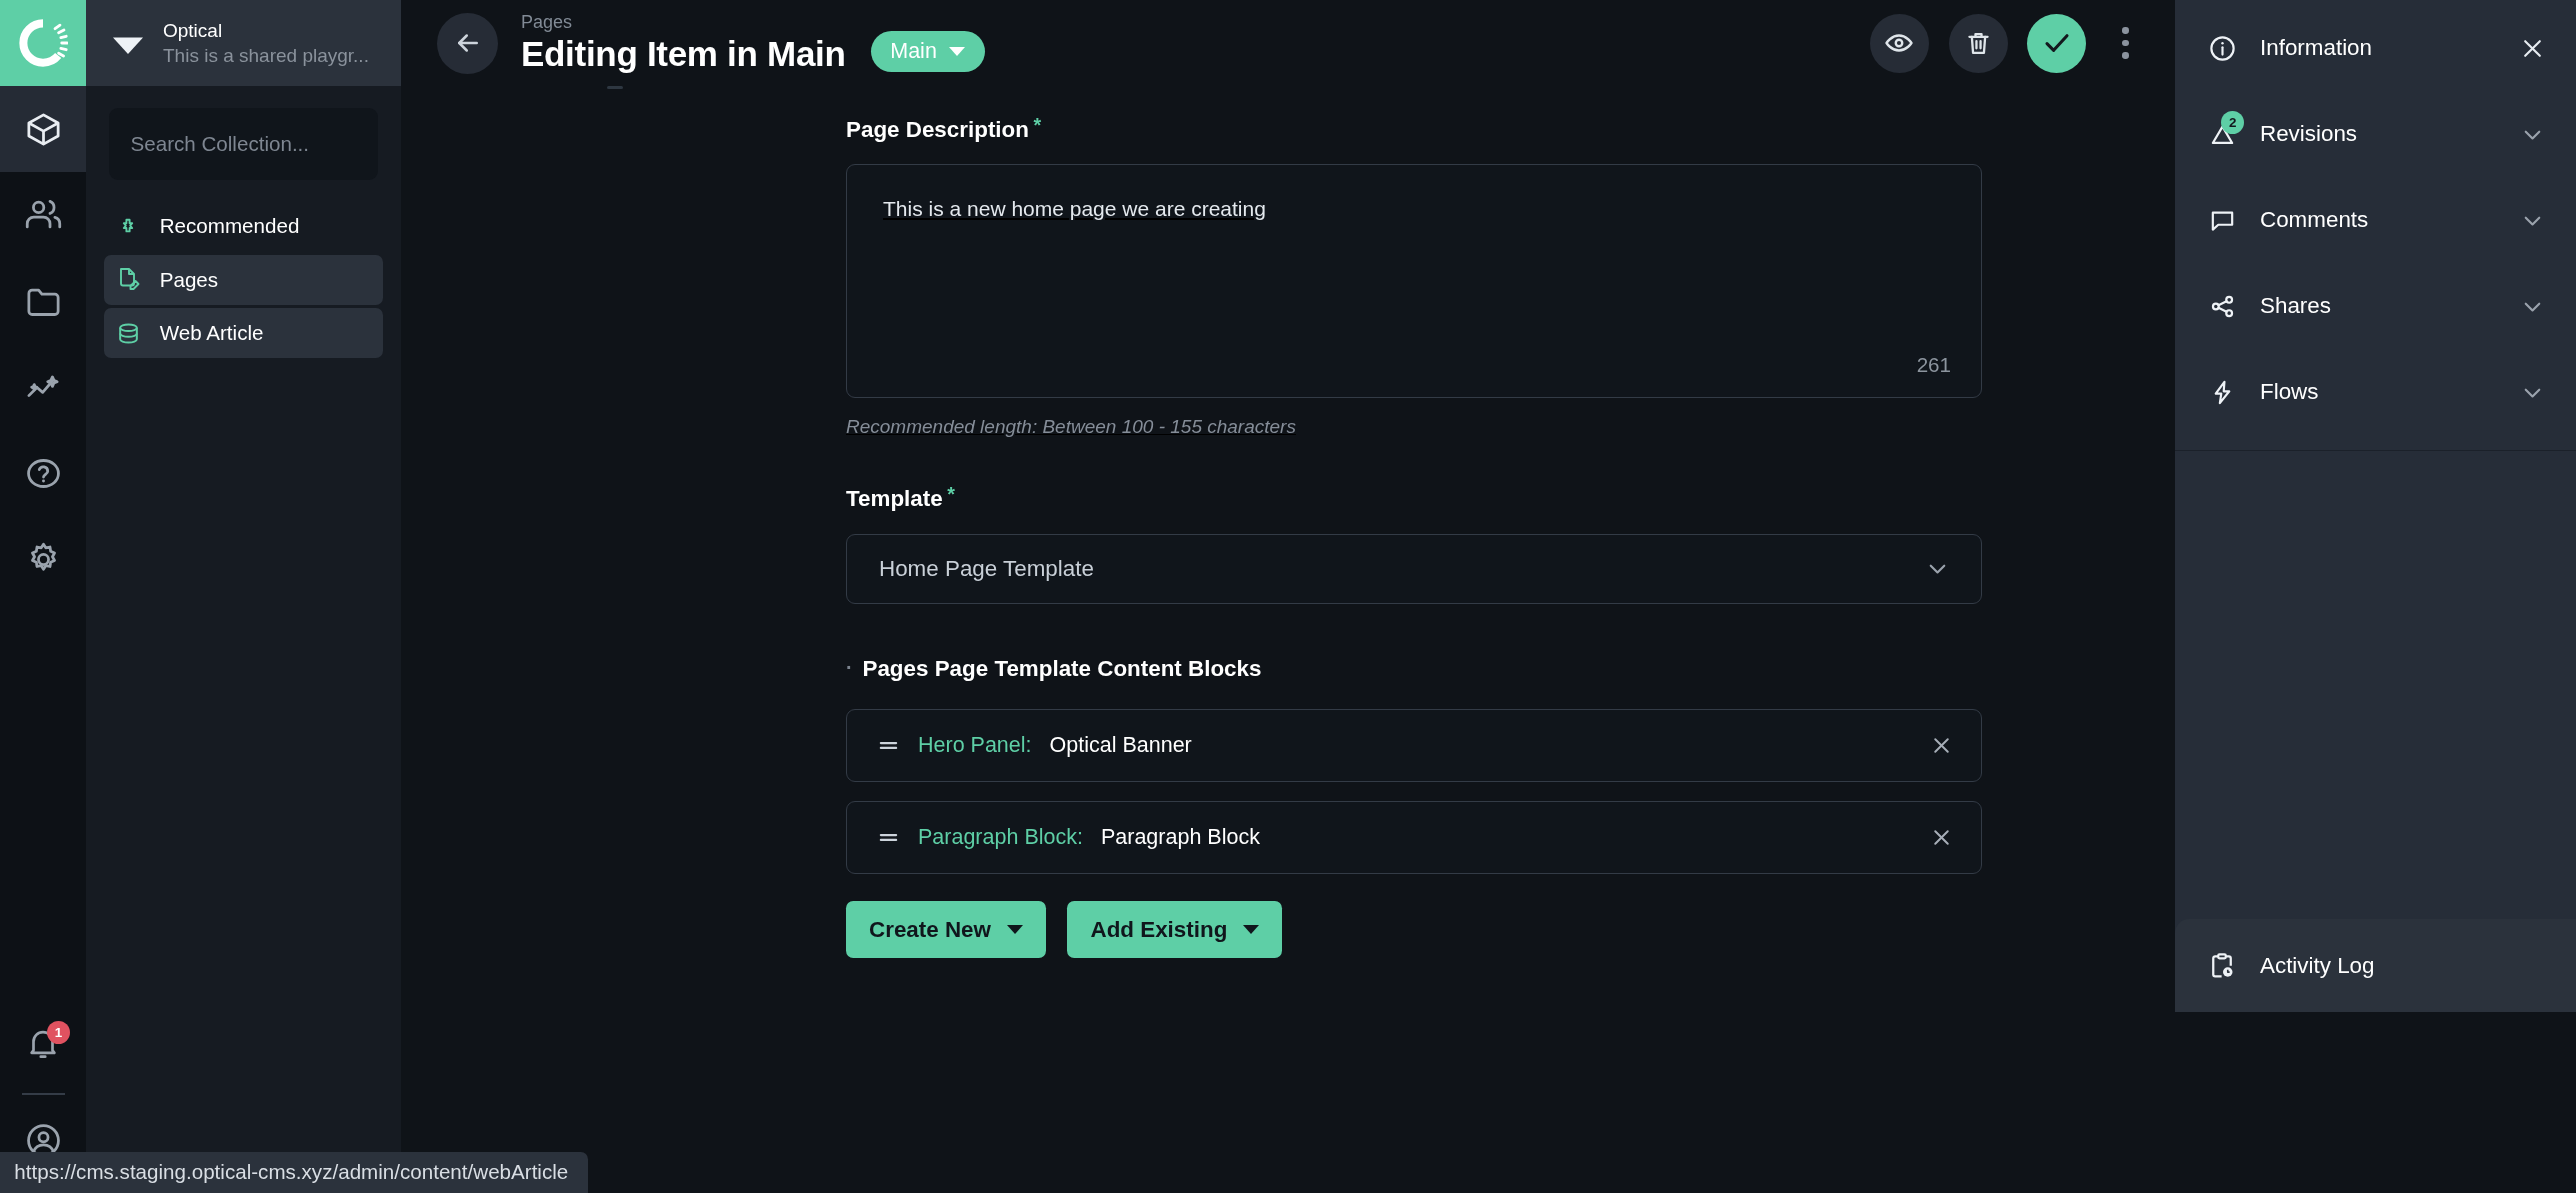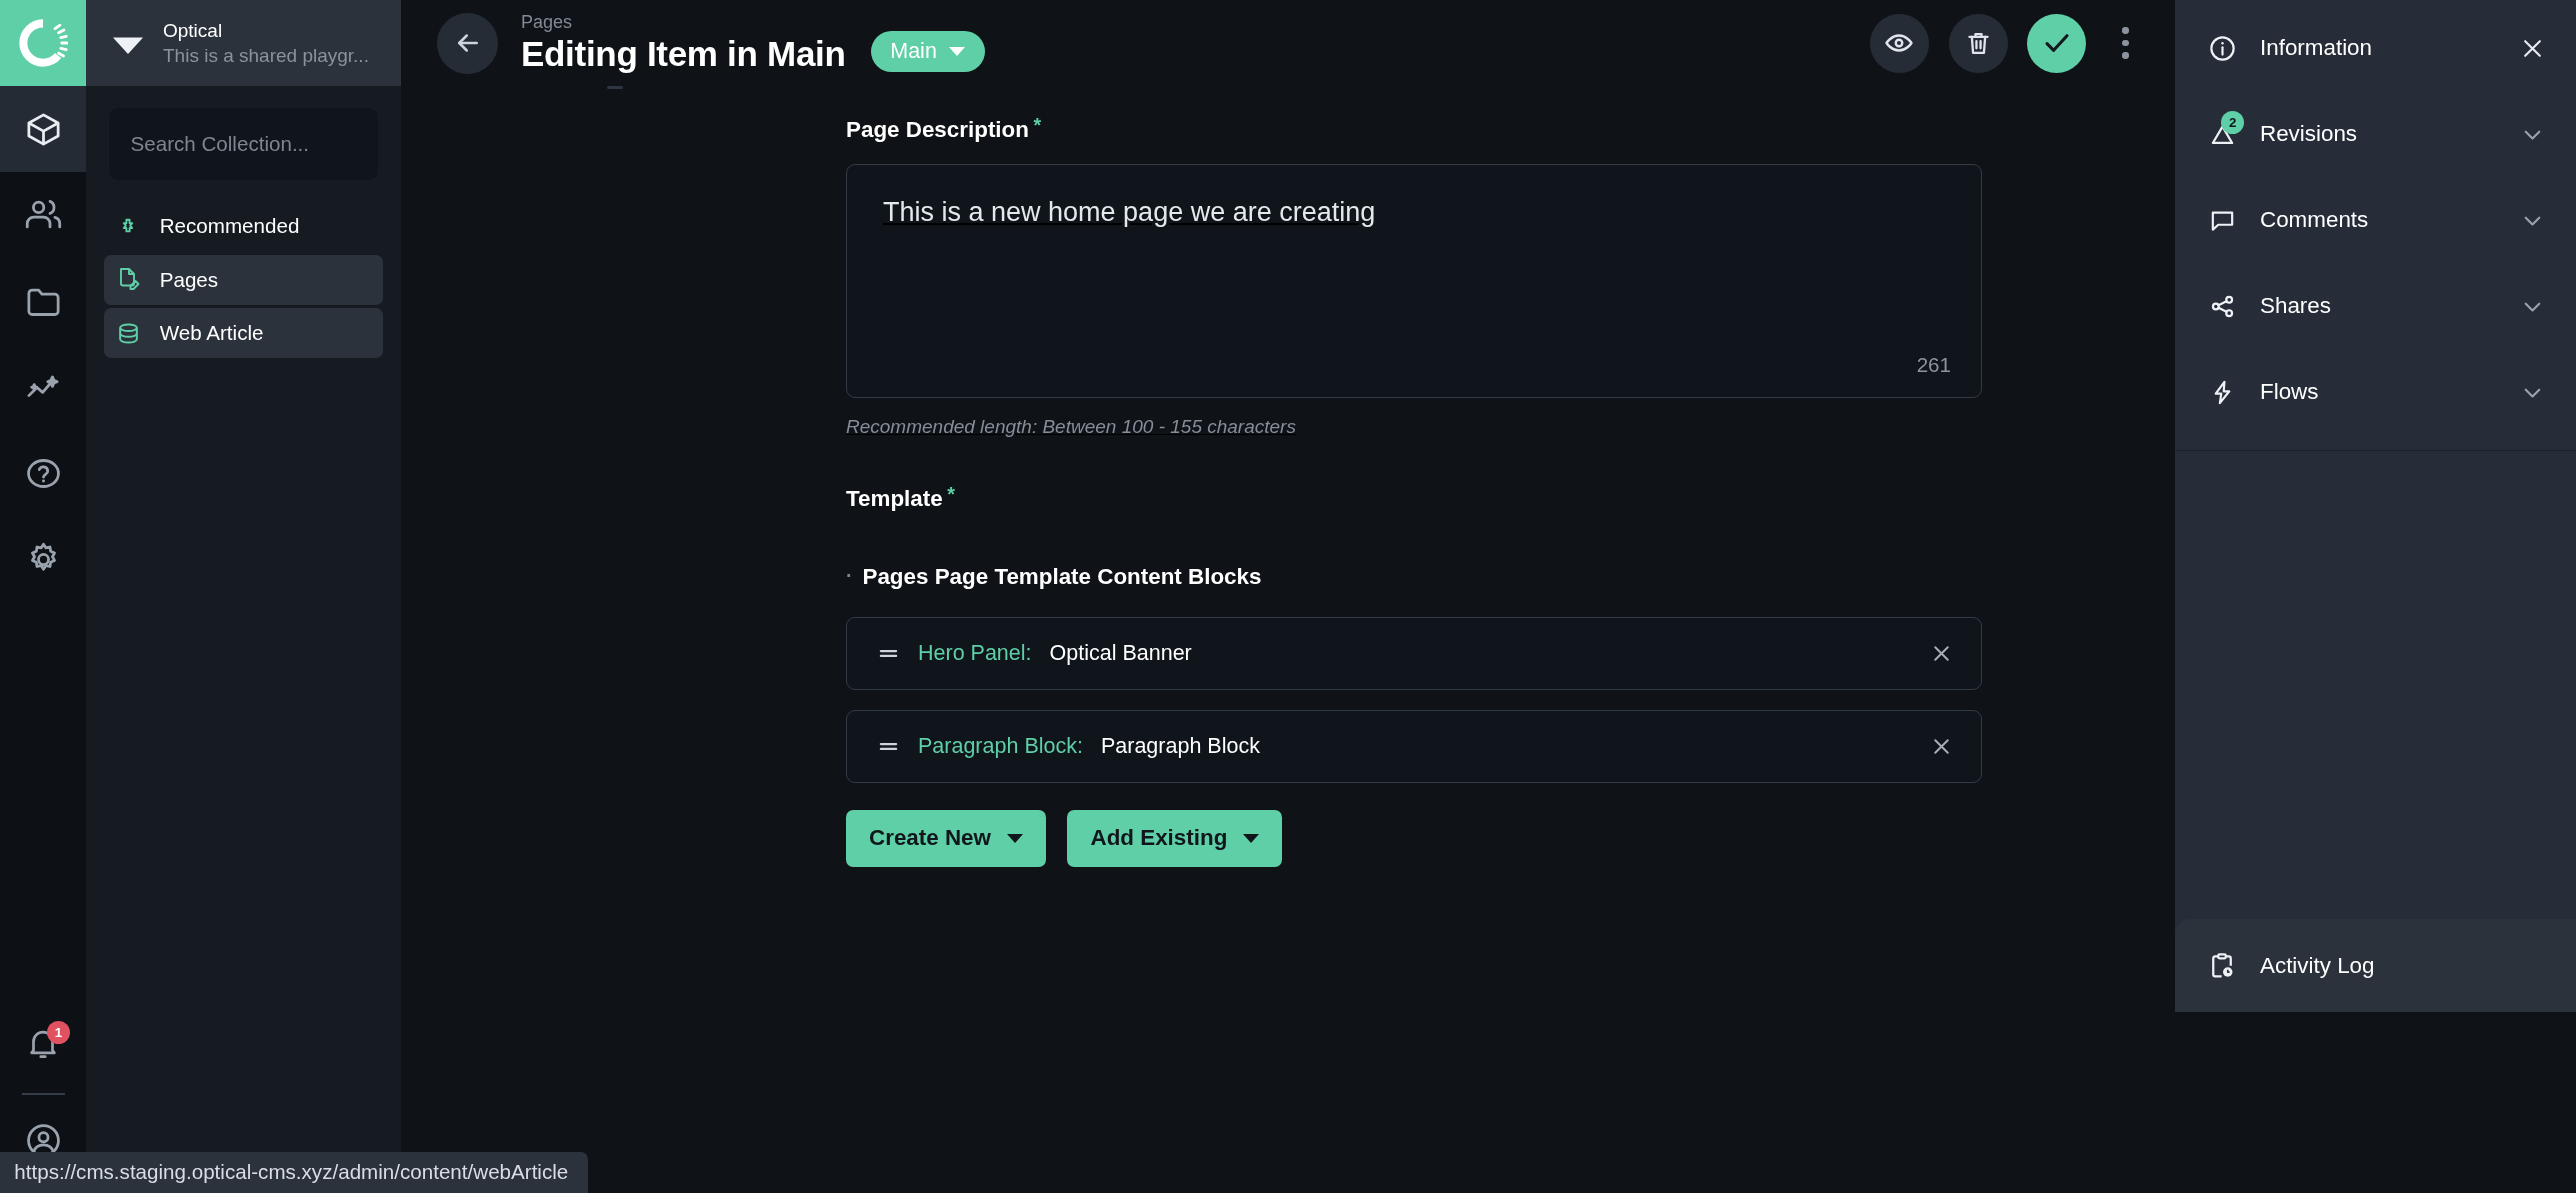--- a/index.html
+++ b/index.html
@@ -129,21 +129,21 @@
     color: #ffffff; font-size: 22.4px; font-weight: bold;
     display: inline-flex; align-items: flex-start; gap: 4.5px;
   }
   .req { color: #5ecfa6; font-size: 19.7px; line-height: 16px; }
   .bullet-dot { color:#7b838e; font-size: 19.7px; margin-right: 5.4px; }
   .textarea {
     margin-top: 21.5px; width: 1136px; height: 234px;
     background: #10151b; border: 1.8px solid #333b46; border-radius: 9px;
     position: relative; padding: 32px 36px;
   }
-  .textarea .val { color: #e4e9ee; font-size: 27px; }
+  .textarea .val { color: #e4e9ee; font-size: 21px; }
   .counter { position: absolute; right: 30px; bottom: 19.7px; color: #8c949e; font-size: 20.6px; }
   .helper { margin-top: 18px; color: #858d98; font-size: 19px; font-style: italic; }
 
   .select {
     margin-top: 21.5px; width: 1136px; height: 70px;
     background: #10151b; border: 1.8px solid #333b46; border-radius: 9px;
     display: flex; align-items: center; padding: 0 30px 0 32px;
   }
   .select .val { color: #c9d0d8; font-size: 22.4px; flex: 1 1 auto; }
   .select .chev { color: #9aa2ac; display: flex; }
@@ -404,20 +404,28 @@
             <div class="val">This is a new home page we are creating</div>
             <div class="counter">261</div>
           </div>
           <div class="helper">Recommended length: Between 100 - 155 characters</div>
         </div>
 
         <div class="field" style="margin-top:48px;">
           <div class="field-label">
             <span>Template</span>
             <span class="req">*</span>
+          </div>
+          <div class="select">
+            <span class="val">Home Page Template</span>
+            <span class="chev">
+              <svg width="27" height="27" viewBox="0 0 24 24" fill="none" stroke="currentColor" stroke-width="1.9" stroke-linecap="round" stroke-linejoin="round" aria-hidden="true">
+                <path d="M6 9.5l6 6 6-6"></path>
+              </svg>
+            </span>
           </div>
         </div>
 
         <div class="field" style="margin-top:52px;">
           <div class="field-label">
             <span class="bullet-dot">·</span>
             <span>Pages Page Template Content Blocks</span>
           </div>
 
           <div class="blocks">

